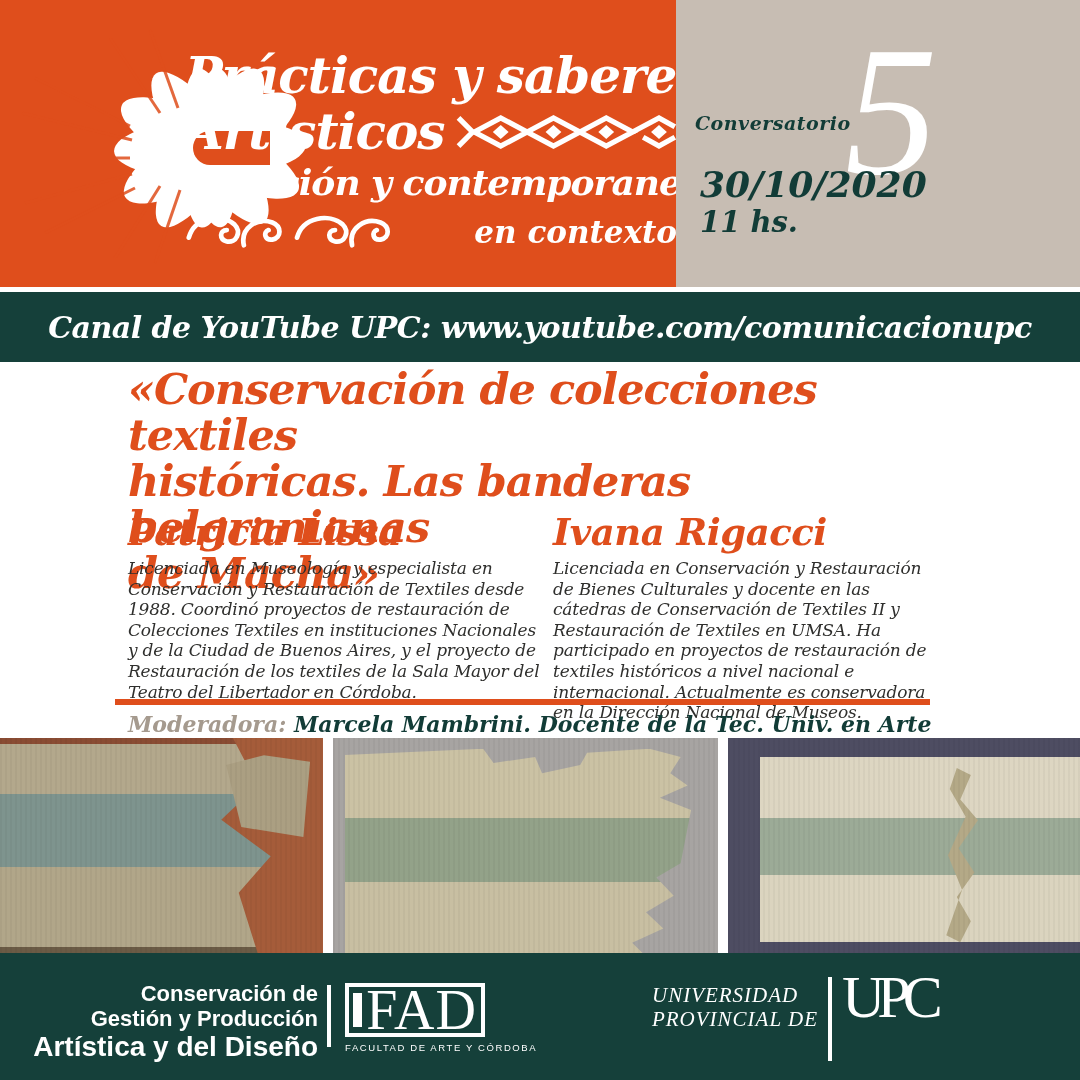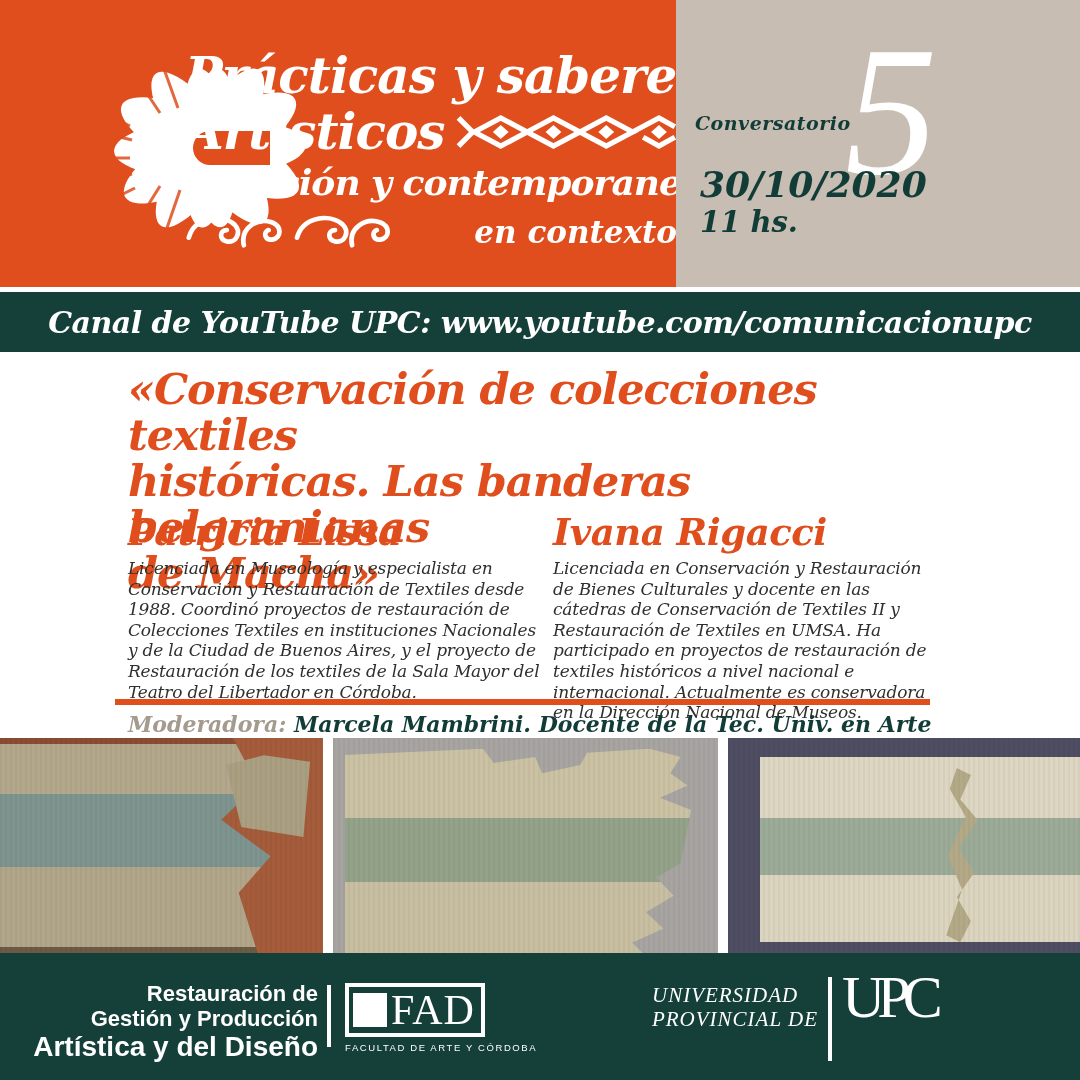--- a/index.html
+++ b/index.html
@@ -23,21 +23,21 @@
   .en-contexto{font-style:italic;font-weight:bold;font-size:31px;white-space:nowrap;}
 
   .conversatorio{left:695px;top:112px;color:var(--teal-ink);font-weight:bold;font-style:italic;
                  font-size:19px;letter-spacing:.5px;}
   .big-num{left:845px;top:18px;color:#fff;font-size:185px;font-style:italic;line-height:185px;
            font-family:"Liberation Serif",serif;}
   .date{left:700px;top:163px;color:var(--teal-ink);font-weight:bold;font-style:italic;font-size:36px;}
   .time{left:700px;top:205px;color:var(--teal-ink);font-weight:bold;font-style:italic;font-size:29px;}
 
   
-  .banner{left:0;top:292px;width:1080px;height:60px;background:var(--teal);
+  .banner{left:0;top:292px;width:1080px;height:70px;background:var(--teal);
           display:flex;align-items:center;justify-content:center;color:#fff;
           font-style:italic;font-weight:bold;font-size:30px;letter-spacing:-.5px;}
   .banner span{white-space:pre;}
 
   
   .headline{left:128px;top:366px;width:840px;color:var(--orange);
             font-style:italic;font-weight:bold;font-size:43px;line-height:46px;letter-spacing:-1px;}
   .col{top:512px;color:var(--ink);}
   .col-left{left:128px;width:418px;}
   .col-right{left:553px;width:392px;}
@@ -70,21 +70,21 @@
   
   .footer{left:0;top:953px;width:1080px;height:127px;background:var(--teal);color:#fff;}
   .coord{position:absolute;right:762px;top:28px;text-align:right;font-family:"Liberation Sans",sans-serif;}
   .coord .l1,.coord .l2{font-size:22px;font-weight:bold;line-height:25px;}
   .coord .l3{font-size:28px;font-weight:bold;line-height:32px;}
   .vbar{position:absolute;width:4px;background:#fff;}
   .bar1{left:327px;top:32px;height:62px;}
   .fad{position:absolute;left:345px;top:30px;}
   .fad-box{border:4px solid #fff;width:124px;height:42px;display:flex;align-items:center;padding:2px 4px;gap:4px;}
   .fad-sq{width:34px;height:34px;background:#fff;}
-  .fad-txt{font-family:"Liberation Serif",serif;font-size:42px;line-height:38px;letter-spacing:1px;}
+  .fad-txt{font-family:"Liberation Serif",serif;font-size:56px;line-height:38px;letter-spacing:1px;}
   .fad-cap{font-family:"Liberation Sans",sans-serif;font-size:9.5px;letter-spacing:1.6px;margin-top:5px;white-space:nowrap;}
   .univ{position:absolute;right:262px;top:30px;text-align:left;font-family:"Liberation Serif",serif;font-style:italic;}
   .univ .u1,.univ .u2{font-size:21px;line-height:24px;letter-spacing:1px;}
   .univ .u3{font-size:27px;line-height:29px;letter-spacing:2px;}
   .bar2{left:828px;top:24px;height:84px;}
   .upc{position:absolute;left:842px;top:10px;font-family:"Liberation Serif",serif;
        font-size:60px;font-weight:normal;letter-spacing:-8px;text-align:right;}
 </style>
 </head>
 <body>
@@ -197,21 +197,21 @@
     <div class="texture"></div>
   </div>
   <div class="abs photo photo3">
     <div class="flag"></div>
     <div class="damage"></div>
     <div class="texture"></div>
   </div>
 
   <div class="abs footer">
     <div class="coord">
-      <div class="l1">Restauración de</div>
+      <div class="l1">Conservación de</div>
       <div class="l2">Gestión y Producción</div>
       <div class="l3">Artística y del Diseño</div>
     </div>
     <div class="vbar bar1"></div>
     <div class="fad">
       <div class="fad-box">
         <div class="fad-sq"></div>
         <div class="fad-txt">FAD</div>
       </div>
       <div class="fad-cap">FACULTAD DE ARTE Y CÓRDOBA</div>

